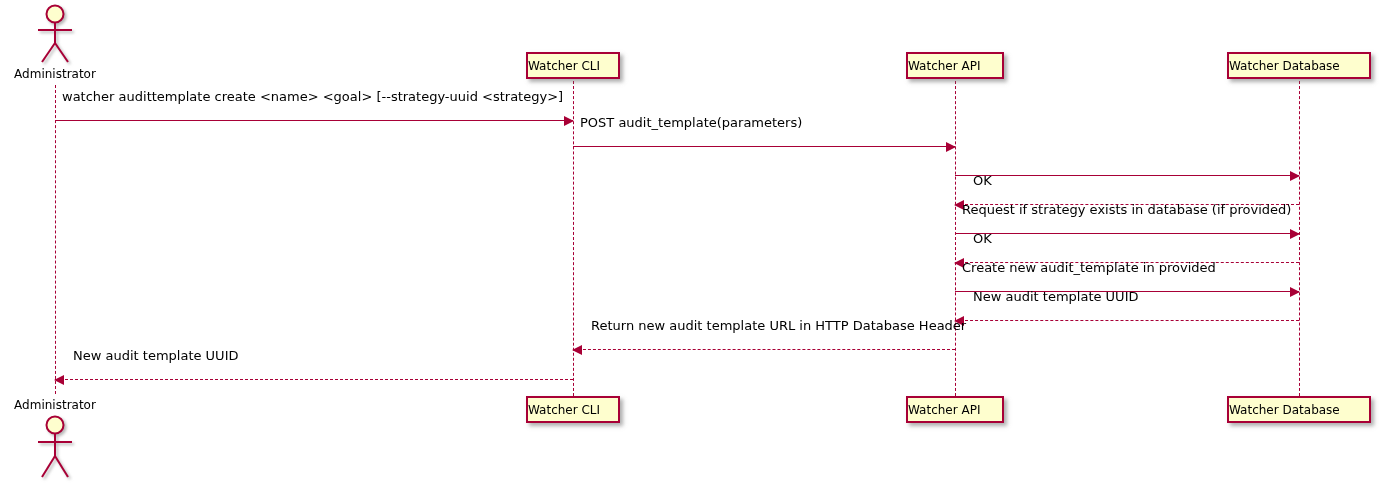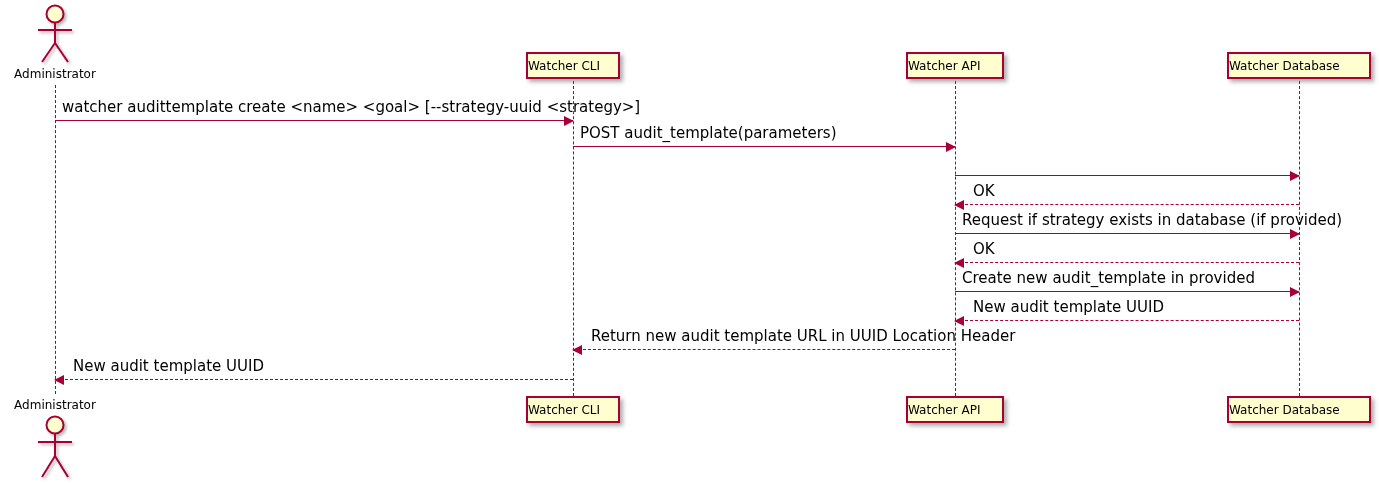--- a/index.html
+++ b/index.html
@@ -47,23 +47,23 @@
   .msg {
     position: absolute;
     height: 19px;
     border-bottom: 1px solid #A80036;
     box-sizing: content-box;
   }
   .msg.dashed { border-bottom-style: dashed; }
   .msg .lbl {
     position: absolute;
     left: 7px;
-    bottom: 4px;
+    bottom: 16px;
     white-space: nowrap;
-    font-size: 15px;
+    font-size: 13px;
     color: #000;
   }
   .msg.left .lbl { left: 18px; }
   .msg .head {
     position: absolute;
     bottom: -6px;
     width: 0; height: 0;
     border-top: 5px solid transparent;
     border-bottom: 5px solid transparent;
   }
@@ -132,21 +132,21 @@
     <span class="lbl">Create new audit_template in provided</span>
     <div class="head"></div>
   </div>
 
   <div class="msg left dashed" style="left:955px; width:344px; top:301px">
     <span class="lbl">New audit template UUID</span>
     <div class="head"></div>
   </div>
 
   <div class="msg left dashed" style="left:573px; width:382px; top:330px">
-    <span class="lbl">Return new audit template URL in UUID Location Header</span>
+    <span class="lbl">Return new audit template URL in HTTP Database Header</span>
     <div class="head"></div>
   </div>
 
   <div class="msg left dashed" style="left:55px; width:518px; top:360px">
     <span class="lbl">New audit template UUID</span>
     <div class="head"></div>
   </div>
 
   <div class="pbox" style="left:526px; top:396px; width:94px">
     <span>Watcher CLI</span>

